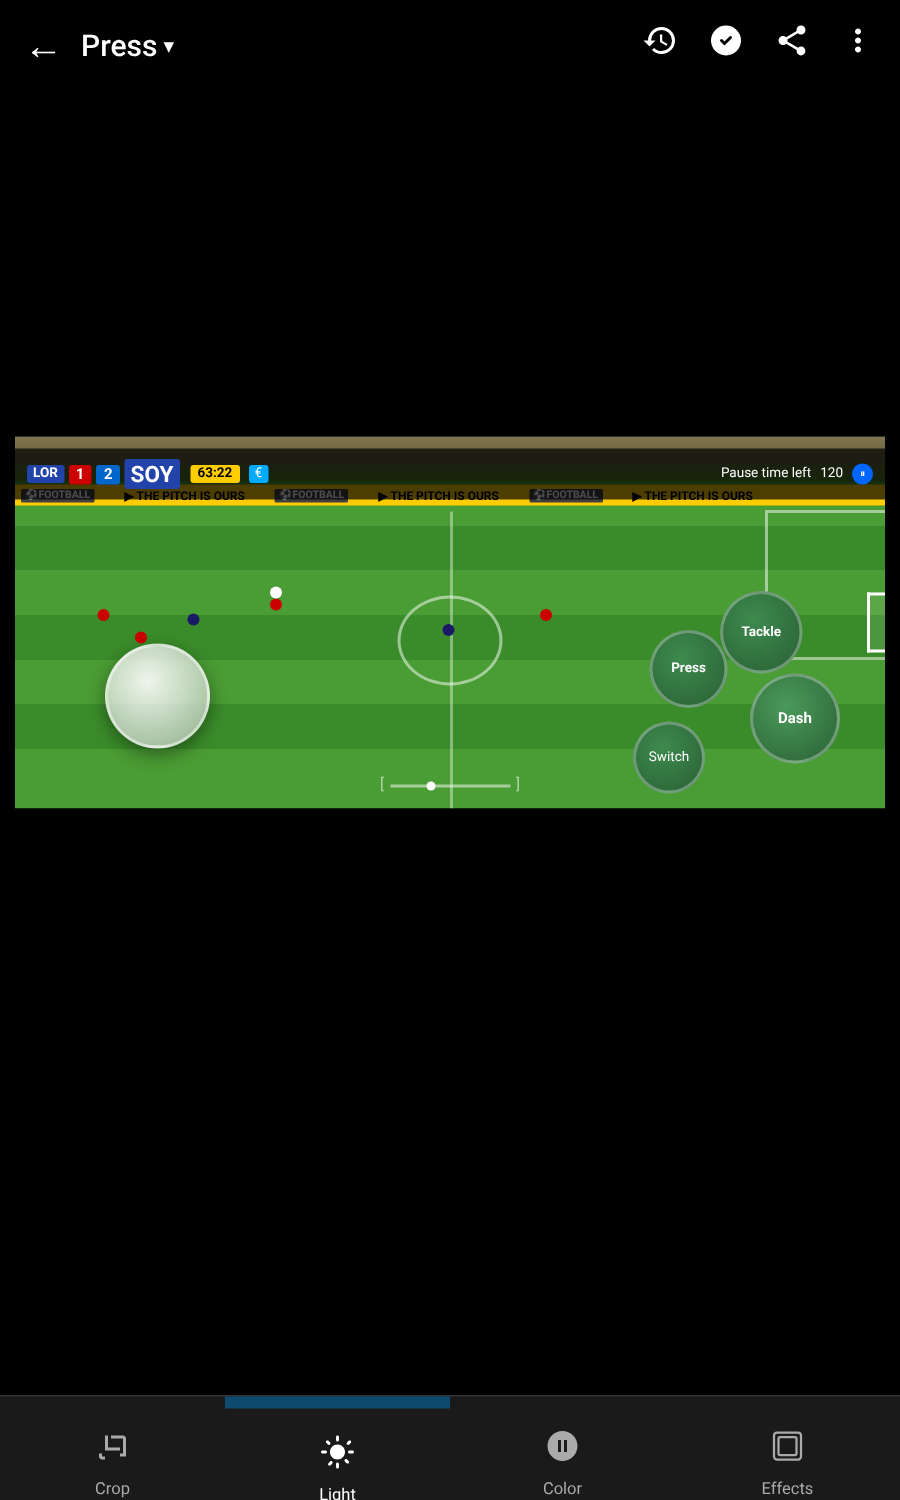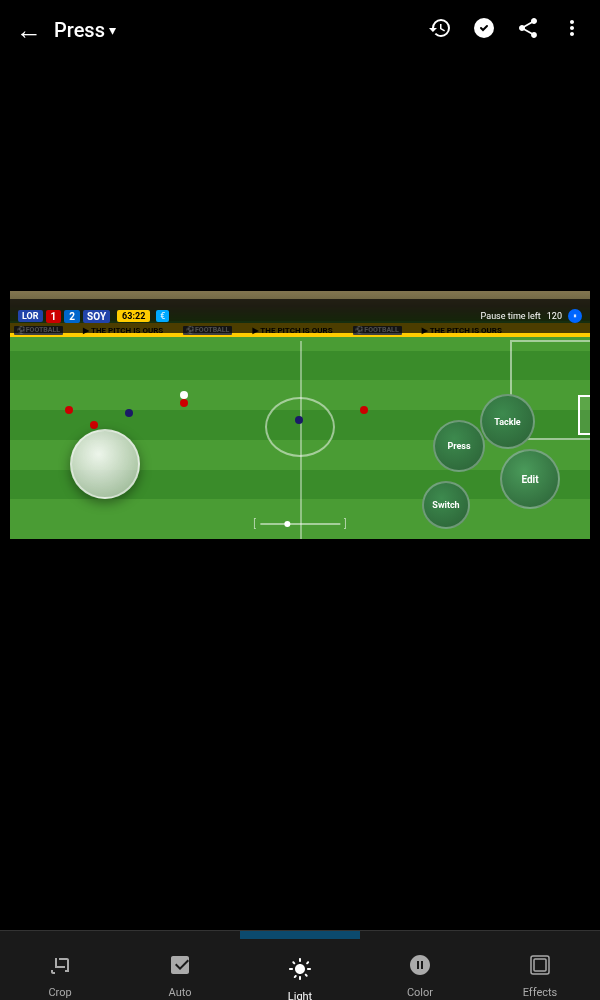--- a/index.html
+++ b/index.html
@@ -141,21 +141,21 @@
     .score-num2 {
       background: #0066cc;
       padding: 1px 5px;
       font-size: 10px;
       font-weight: bold;
       border-radius: 2px;
     }
     .team-badge2 {
       background: #2244aa;
       padding: 1px 4px;
-      font-size: 10px;
+      font-size: 15px;
       font-weight: bold;
       border-radius: 2px;
     }
     .time-badge {
       background: #ffcc00;
       color: #000;
       padding: 1px 5px;
       font-size: 9px;
       font-weight: bold;
       border-radius: 2px;
@@ -326,21 +326,21 @@
       width: 48px;
       height: 48px;
       border-radius: 50%;
       background: radial-gradient(circle at 40% 35%, #3d8a4e, #2a6035);
       border: 2px solid rgba(255,255,255,0.3);
       display: flex;
       align-items: center;
       justify-content: center;
       color: #fff;
       font-size: 9px;
-      font-weight: bold;
+      font-weight: normal;
     }
 
     
     .player {
       position: absolute;
       width: 8px;
       height: 8px;
       border-radius: 50%;
     }
 
@@ -499,21 +499,21 @@
       <div class="player" style="background:#cc0000; left:80px; top:130px;"></div>
       <div class="player" style="background:#1a1a66; left:115px; top:118px;"></div>
       <div class="player" style="background:#cc0000; left:170px; top:108px;"></div>
       <div class="player" style="background:#fff; left:170px; top:100px;"></div>
       <div class="player" style="background:#1a1a66; left:285px; top:125px;"></div>
       <div class="player" style="background:#cc0000; left:350px; top:115px;"></div>
 
       <div class="joystick"></div>
 
       <div class="btn-tackle">Tackle</div>
-      <div class="btn-dash">Edit</div>
+      <div class="btn-dash">Dash</div>
       <div class="btn-press">Press</div>
       <div class="btn-switch">Switch</div>
 
       <div class="scrubber">
         <span class="scrubber-bracket">[</span>
         <div class="scrubber-line">
           <div class="scrubber-dot"></div>
         </div>
         <span class="scrubber-bracket">]</span>
       </div>
@@ -526,28 +526,20 @@
   <div class="tool-item">
     <span class="tool-icon">
       <svg width="24" height="24" viewBox="0 0 24 24" fill="#aaa">
         <path d="M17 15H7V5h2v8h8v2zm0 4v-2h2V7h-8V5h8c1.1 0 2 .9 2 2v12h-4zM3 17h2v2h2v2H5c-1.1 0-2-.9-2-2v-2z"></path>
       </svg>
     </span>
     <span class="tool-label">Crop</span>
   </div>
 
 
-  <div class="tool-item">
-    <span class="tool-icon">
-      <svg width="24" height="24" viewBox="0 0 24 24" fill="#aaa">
-        <path d="M19 3H5c-1.1 0-2 .9-2 2v14c0 1.1.9 2 2 2h14c1.1 0 2-.9 2-2V5c0-1.1-.9-2-2-2zm-7 14l-5-5 1.41-1.41L12 14.17l7.59-7.59L21 8l-9 9z"></path>
-      </svg>
-    </span>
-    <span class="tool-label">Auto</span>
-  </div>
 
   <div class="tool-item active">
     <span class="tool-icon">
       <svg width="24" height="24" viewBox="0 0 24 24" fill="white">
         <path d="M12 7c-2.76 0-5 2.24-5 5s2.24 5 5 5 5-2.24 5-5-2.24-5-5-5zM2 13h2c.55 0 1-.45 1-1s-.45-1-1-1H2c-.55 0-1 .45-1 1s.45 1 1 1zm18 0h2c.55 0 1-.45 1-1s-.45-1-1-1h-2c-.55 0-1 .45-1 1s.45 1 1 1zM11 2v2c0 .55.45 1 1 1s1-.45 1-1V2c0-.55-.45-1-1-1s-1 .45-1 1zm0 18v2c0 .55.45 1 1 1s1-.45 1-1v-2c0-.55-.45-1-1-1s-1 .45-1 1zM5.99 4.58c-.39-.39-1.03-.39-1.41 0-.39.39-.39 1.03 0 1.41l1.06 1.06c.39.39 1.03.39 1.41 0s.39-1.03 0-1.41L5.99 4.58zm12.37 12.37c-.39-.39-1.03-.39-1.41 0-.39.39-.39 1.03 0 1.41l1.06 1.06c.39.39 1.03.39 1.41 0 .39-.39.39-1.03 0-1.41l-1.06-1.06zm1.06-12.37l-1.06 1.06c-.39.39-.39 1.03 0 1.41s1.03.39 1.41 0l1.06-1.06c.39-.39.39-1.03 0-1.41s-1.03-.39-1.41 0zM7.05 18.36l-1.06 1.06c-.39.39-.39 1.03 0 1.41s1.03.39 1.41 0l1.06-1.06c.39-.39.39-1.03 0-1.41s-1.03-.39-1.41 0z"></path>
       </svg>
     </span>
     <span class="tool-label">Light</span>
   </div>
 

